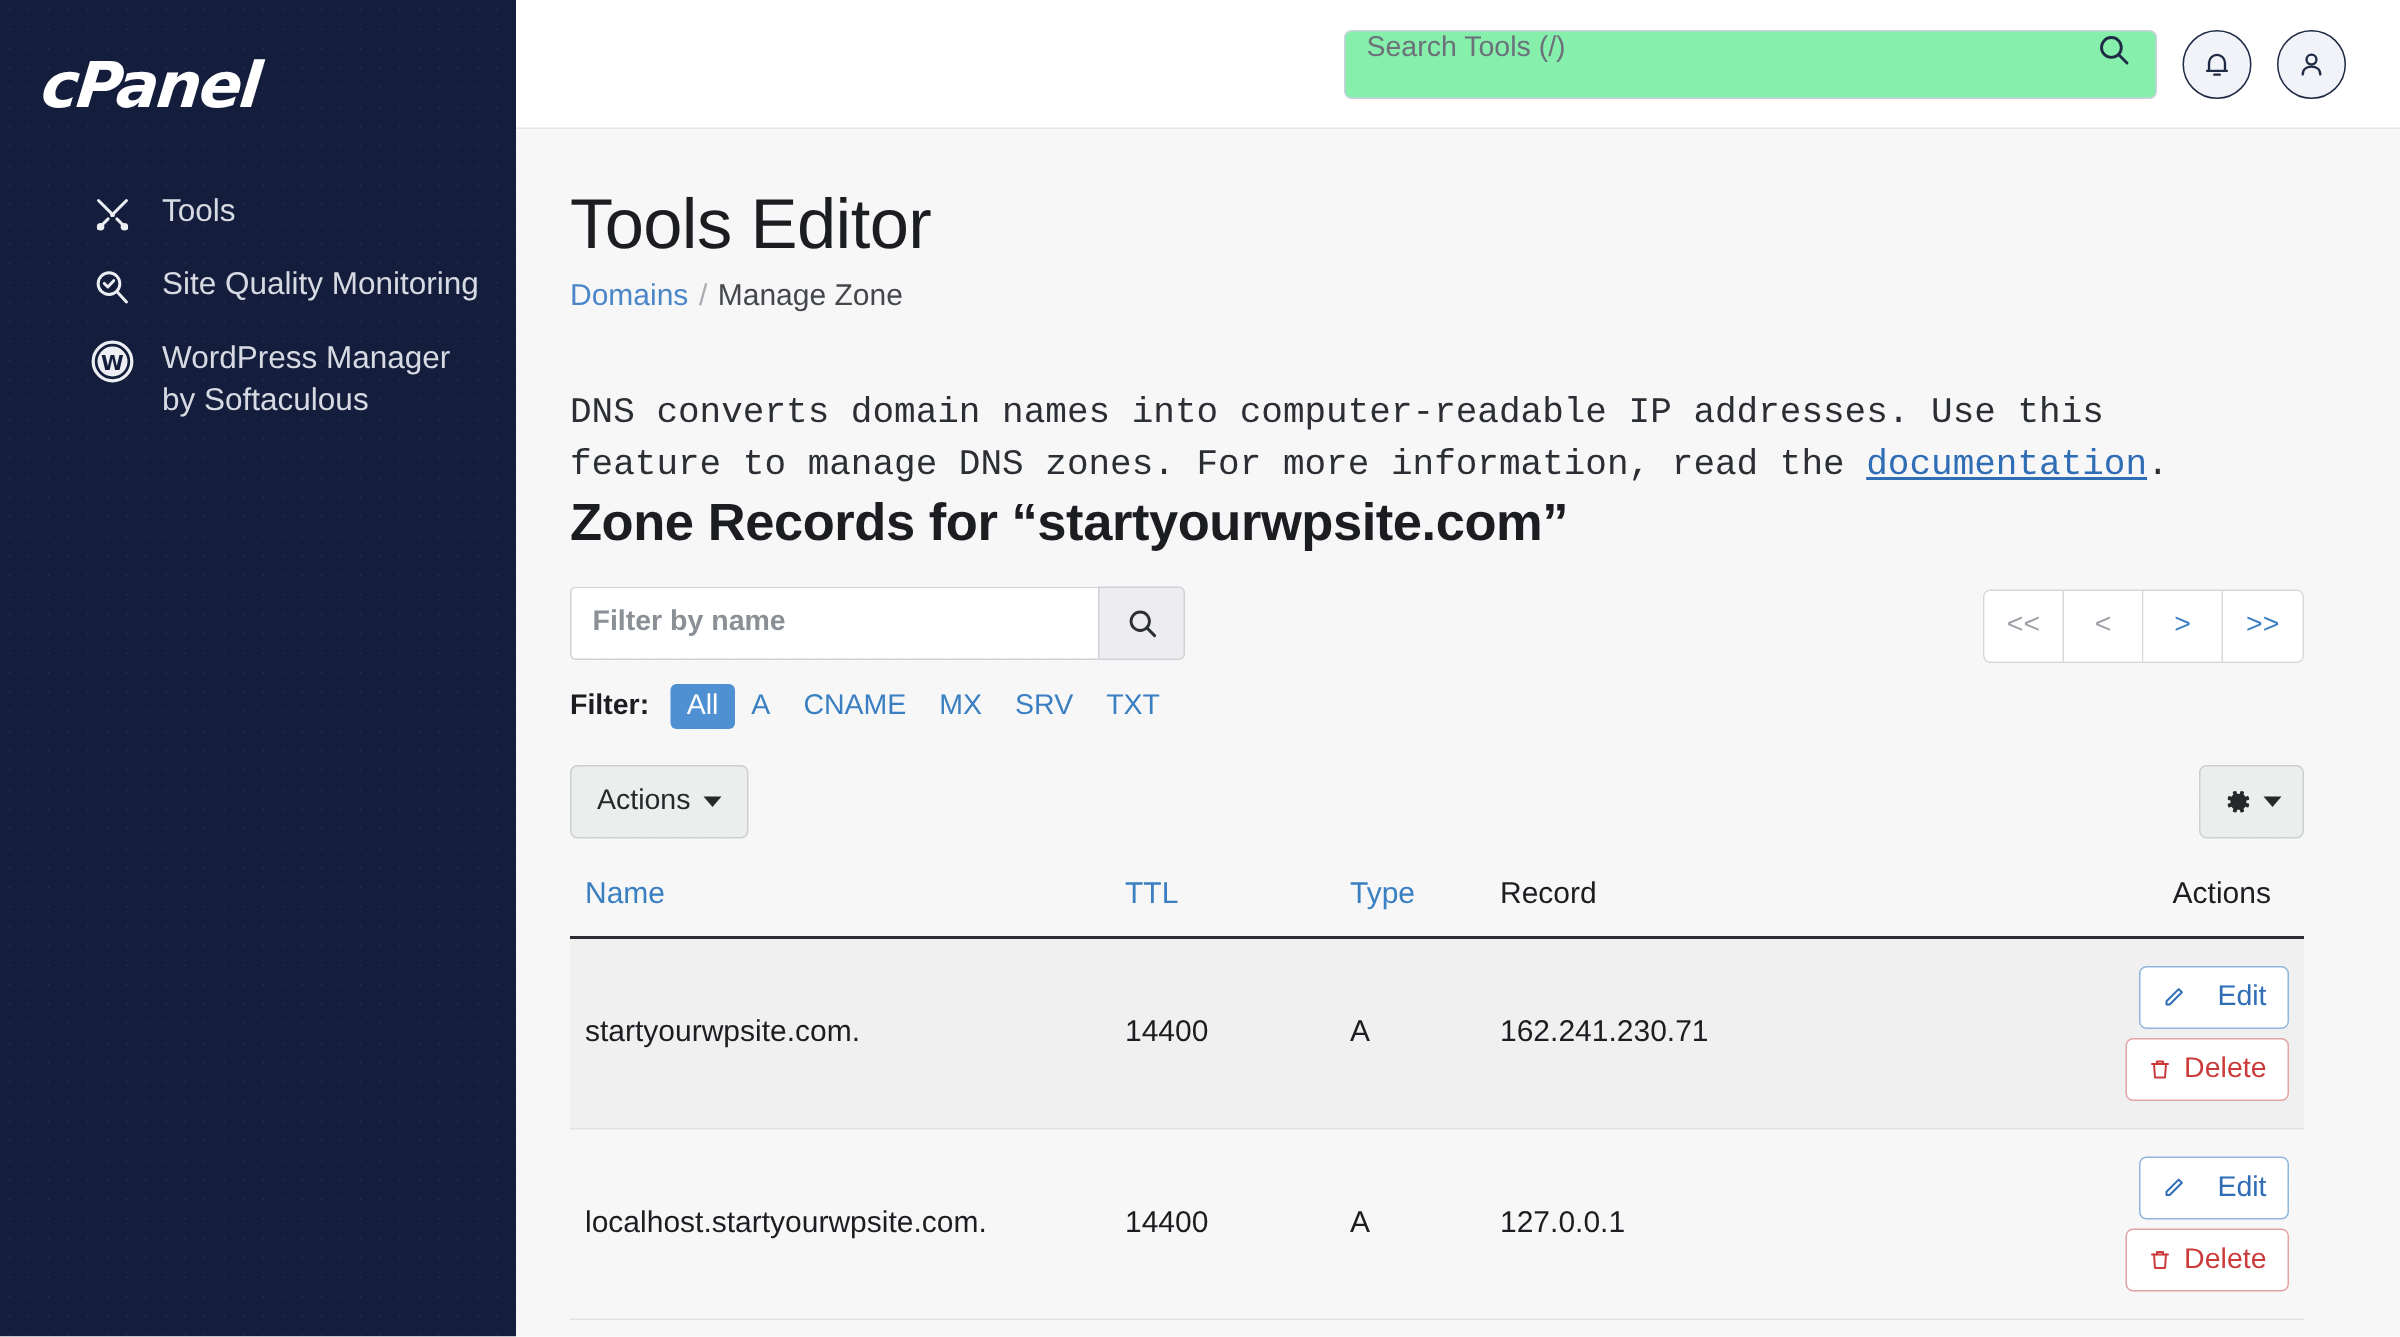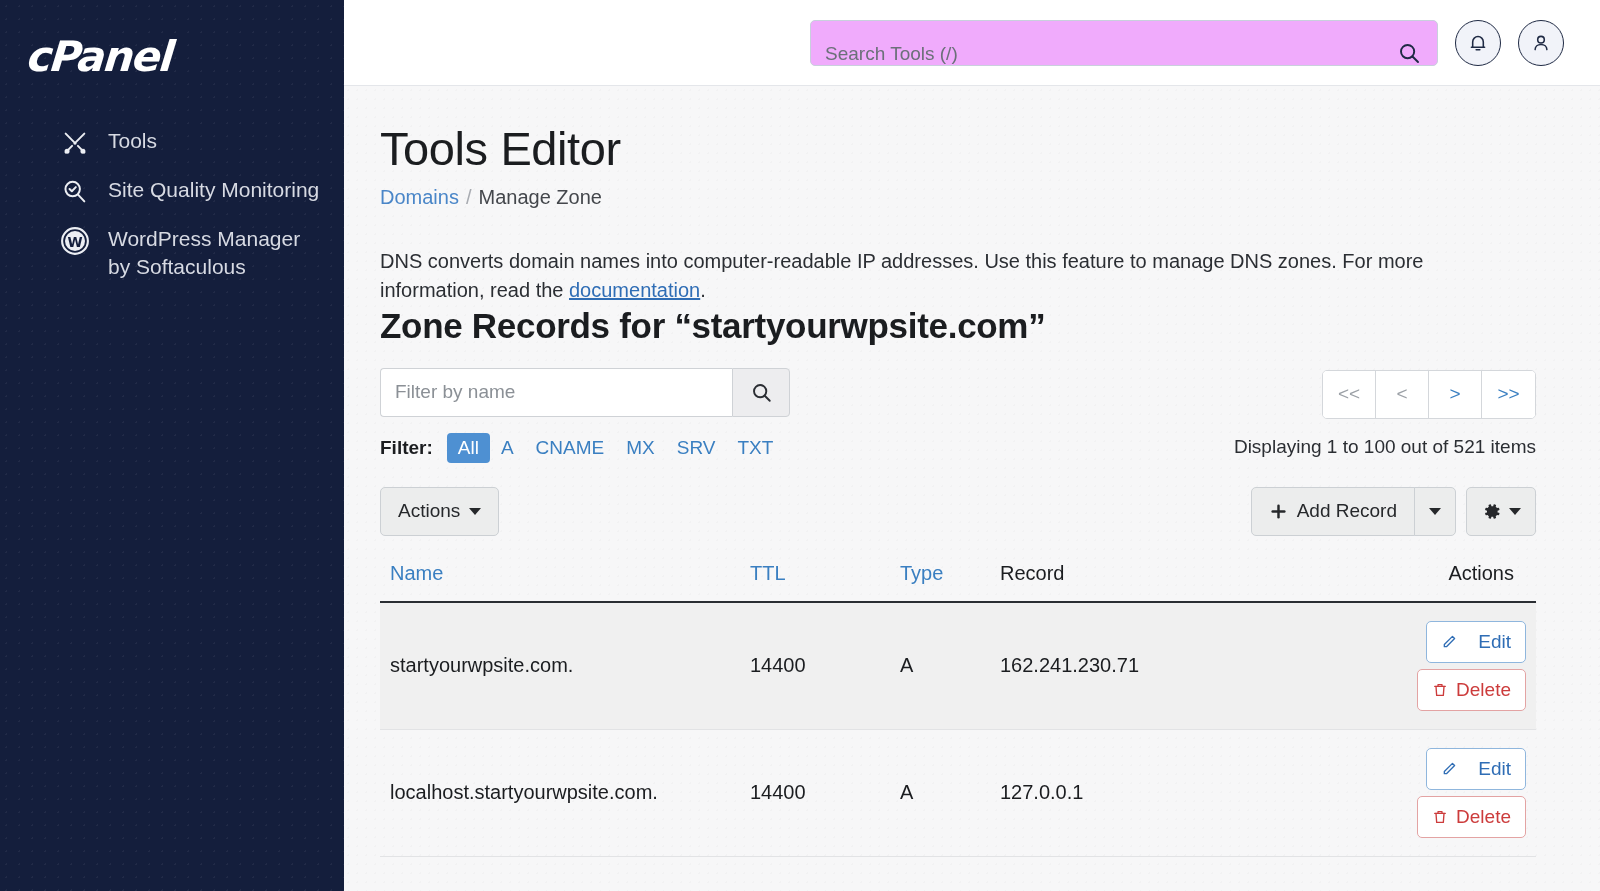--- a/index.html
+++ b/index.html
@@ -86,28 +86,28 @@
     background: #ffffff;
     border-bottom: 1px solid #e4e6ea;
     display: flex;
     align-items: center;
     justify-content: flex-end;
     padding-right: 36px;
     gap: 17px;
   }
 
   .search-wrap {
-    width: 628px;
+    width: 542px;
     height: 46px;
     border: 1px solid #c9cfdd;
     border-radius: 5px;
     display: flex;
-    align-items: flex-end;
+    align-items: flex-start;
     padding: 0 16px 0 14px;
-    background: #f0abfc;
+    background: #86efac;
   }
   .search-wrap input {
     flex: 1 1 auto;
     border: none;
     outline: none;
     font-size: 19px;
     color: #3b3f46;
     font-family: "Liberation Sans", sans-serif;
     background: transparent;
   }
@@ -146,25 +146,26 @@
 
   .breadcrumb {
     margin-top: 11px;
     font-size: 20px;
     color: #44474c;
   }
   .breadcrumb a { color: #4a86c8; text-decoration: none; cursor: pointer; }
   .breadcrumb .sep { color: #a9acb2; margin: 0 7px; }
 
   .desc {
-    margin-top: 38px;
-    font-size: 20px;
+    margin-top: 49px;
+    font-size: 24px;
     line-height: 1.48;
     color: #2b2e33;
     max-width: 1130px;
+    font-family: Liberation Mono, monospace;
   }
   .desc a { color: #2f6db5; text-decoration: underline; cursor: pointer; }
 
   .section-title {
     font-size: 35px;
     font-weight: 700;
     color: #1b1d20;
     letter-spacing: -0.3px;
   }
 
@@ -187,20 +188,21 @@
     flex: 1 1 auto;
     border: 1px solid #cfd2d6;
     border-right: none;
     border-radius: 4px 0 0 4px;
     padding: 0 14px;
     font-size: 19px;
     color: #333;
     outline: none;
     font-family: "Liberation Sans", sans-serif;
     background: #fff;
+    font-weight: bold;
   }
   .filter-input-group input::placeholder { color: #8b9096; }
   .filter-search-btn {
     width: 58px;
     border: 1px solid #cfd2d6;
     border-radius: 0 4px 4px 0;
     background: #ededef;
     display: flex;
     align-items: center;
     justify-content: center;
@@ -498,49 +500,34 @@
           </div>
         </div>
 
         <div class="filter-right">
           <div class="pager">
             <div class="pager-btn disabled">&lt;&lt;</div>
             <div class="pager-btn disabled">&lt;</div>
             <div class="pager-btn">&gt;</div>
             <div class="pager-btn">&gt;&gt;</div>
           </div>
-          <div class="displaying">Displaying 1 to 100 out of 521 items</div>
         </div>
 
       </div>
 
       <div class="action-bar">
 
         <div class="btn">
           <span>Actions</span>
           <span class="caret"></span>
         </div>
 
         <div class="actions-right">
 
 
-          <div class="btn-group">
-            <div class="btn">
-              <span class="icon">
-                <svg width="19" height="19" viewBox="0 0 24 24" stroke="#26282b" stroke-width="3.1" stroke-linecap="round">
-                  <path d="M12 4.6v14.8"></path>
-                    <path d="M4.6 12h14.8"></path>
-                </svg>
-              </span>
-              <span>Add Record</span>
-            </div>
-            <div class="btn btn-caret-only">
-              <span class="caret"></span>
-            </div>
-          </div>
 
           <div class="btn gear-btn">
             <span class="icon">
               <svg width="21" height="21" viewBox="0 0 24 24" fill="#26282b">
                 <path d="M12 8.3a3.7 3.7 0 1 0 0 7.4 3.7 3.7 0 0 0 0-7.4zm0 5.6a1.9 1.9 0 1 1 0-3.8 1.9 1.9 0 0 1 0 3.8z"></path>
                 <path d="M20.6 13.4l-1.7-.4a7 7 0 0 0 0-2l1.7-.4a.7.7 0 0 0 .5-.8l-.4-1.6a.7.7 0 0 0-.8-.5l-1.7.4a7 7 0 0 0-1.4-1.4l.4-1.7a.7.7 0 0 0-.5-.8l-1.6-.4a.7.7 0 0 0-.8.5l-.4 1.7a7 7 0 0 0-2 0l-.4-1.7a.7.7 0 0 0-.8-.5l-1.6.4a.7.7 0 0 0-.5.8l.4 1.7A7 7 0 0 0 7.6 8.1l-1.7-.4a.7.7 0 0 0-.8.5l-.4 1.6a.7.7 0 0 0 .5.8l1.7.4a7 7 0 0 0 0 2l-1.7.4a.7.7 0 0 0-.5.8l.4 1.6a.7.7 0 0 0 .8.5l1.7-.4a7 7 0 0 0 1.4 1.4l-.4 1.7a.7.7 0 0 0 .5.8l1.6.4a.7.7 0 0 0 .8-.5l.4-1.7a7 7 0 0 0 2 0l.4 1.7a.7.7 0 0 0 .8.5l1.6-.4a.7.7 0 0 0 .5-.8l-.4-1.7a7 7 0 0 0 1.4-1.4l1.7.4a.7.7 0 0 0 .8-.5l.4-1.6a.7.7 0 0 0-.5-.8z"></path>
               </svg>
             </span>
             <span class="caret"></span>
           </div>

